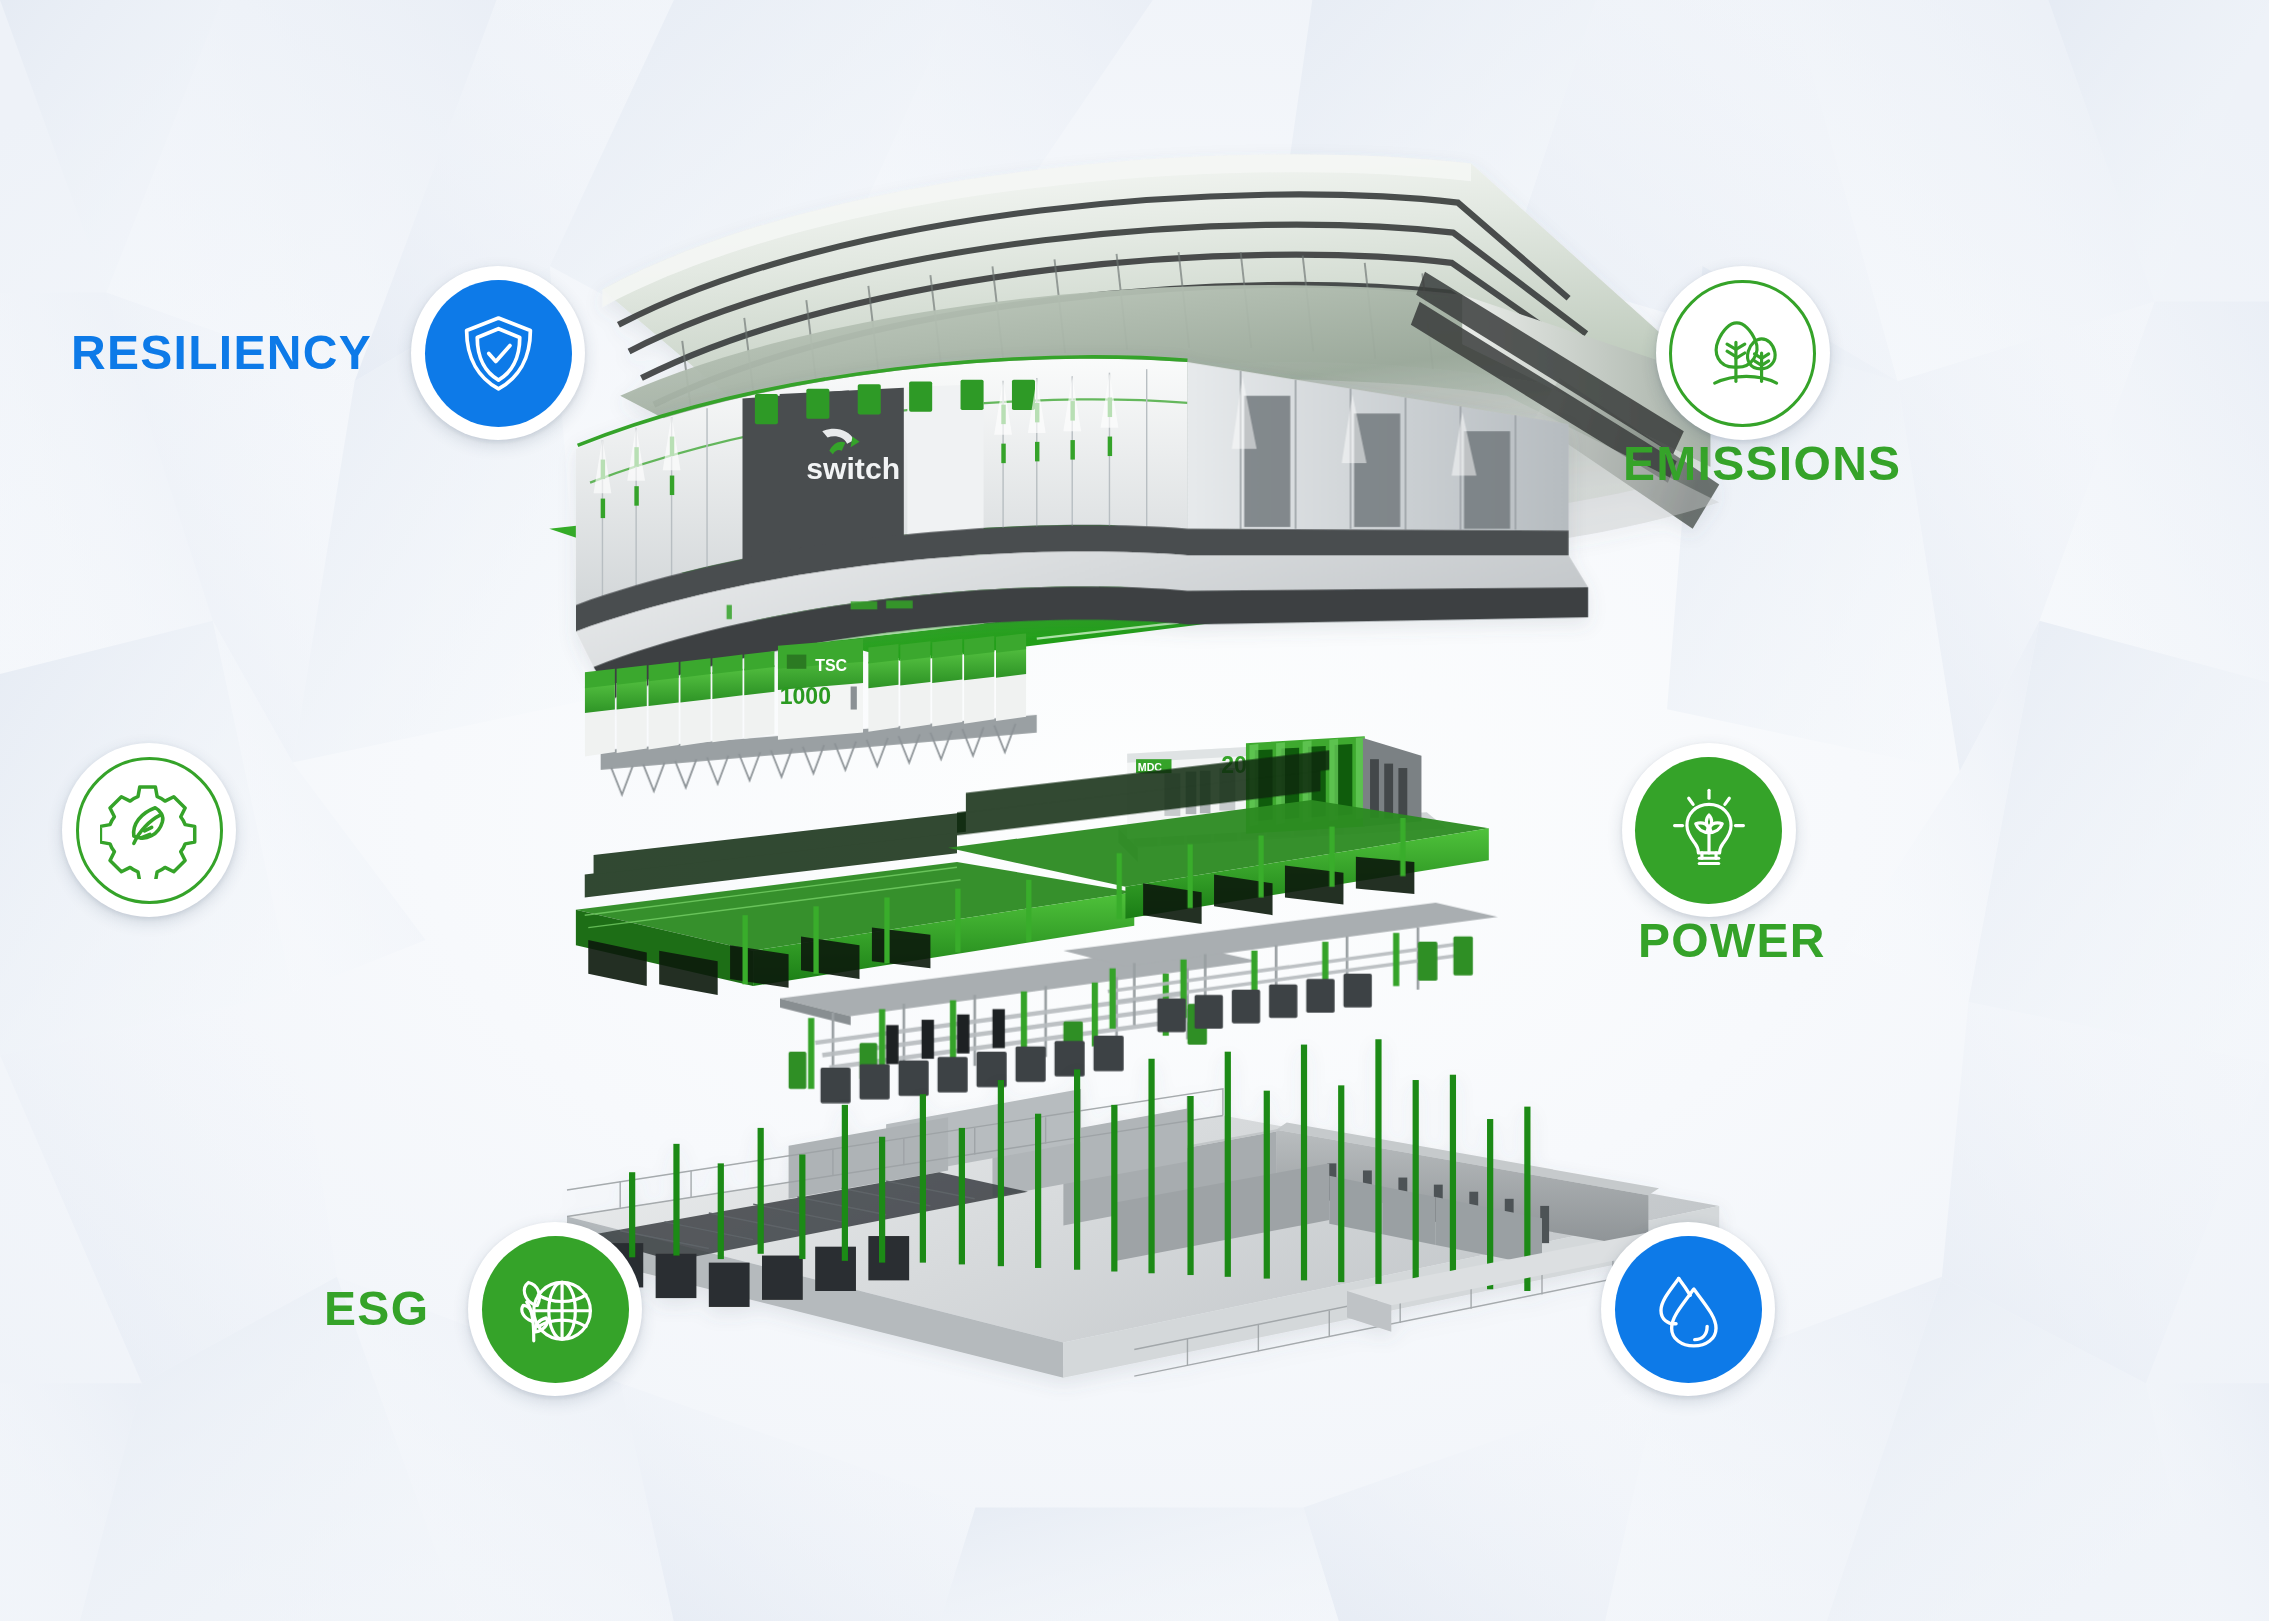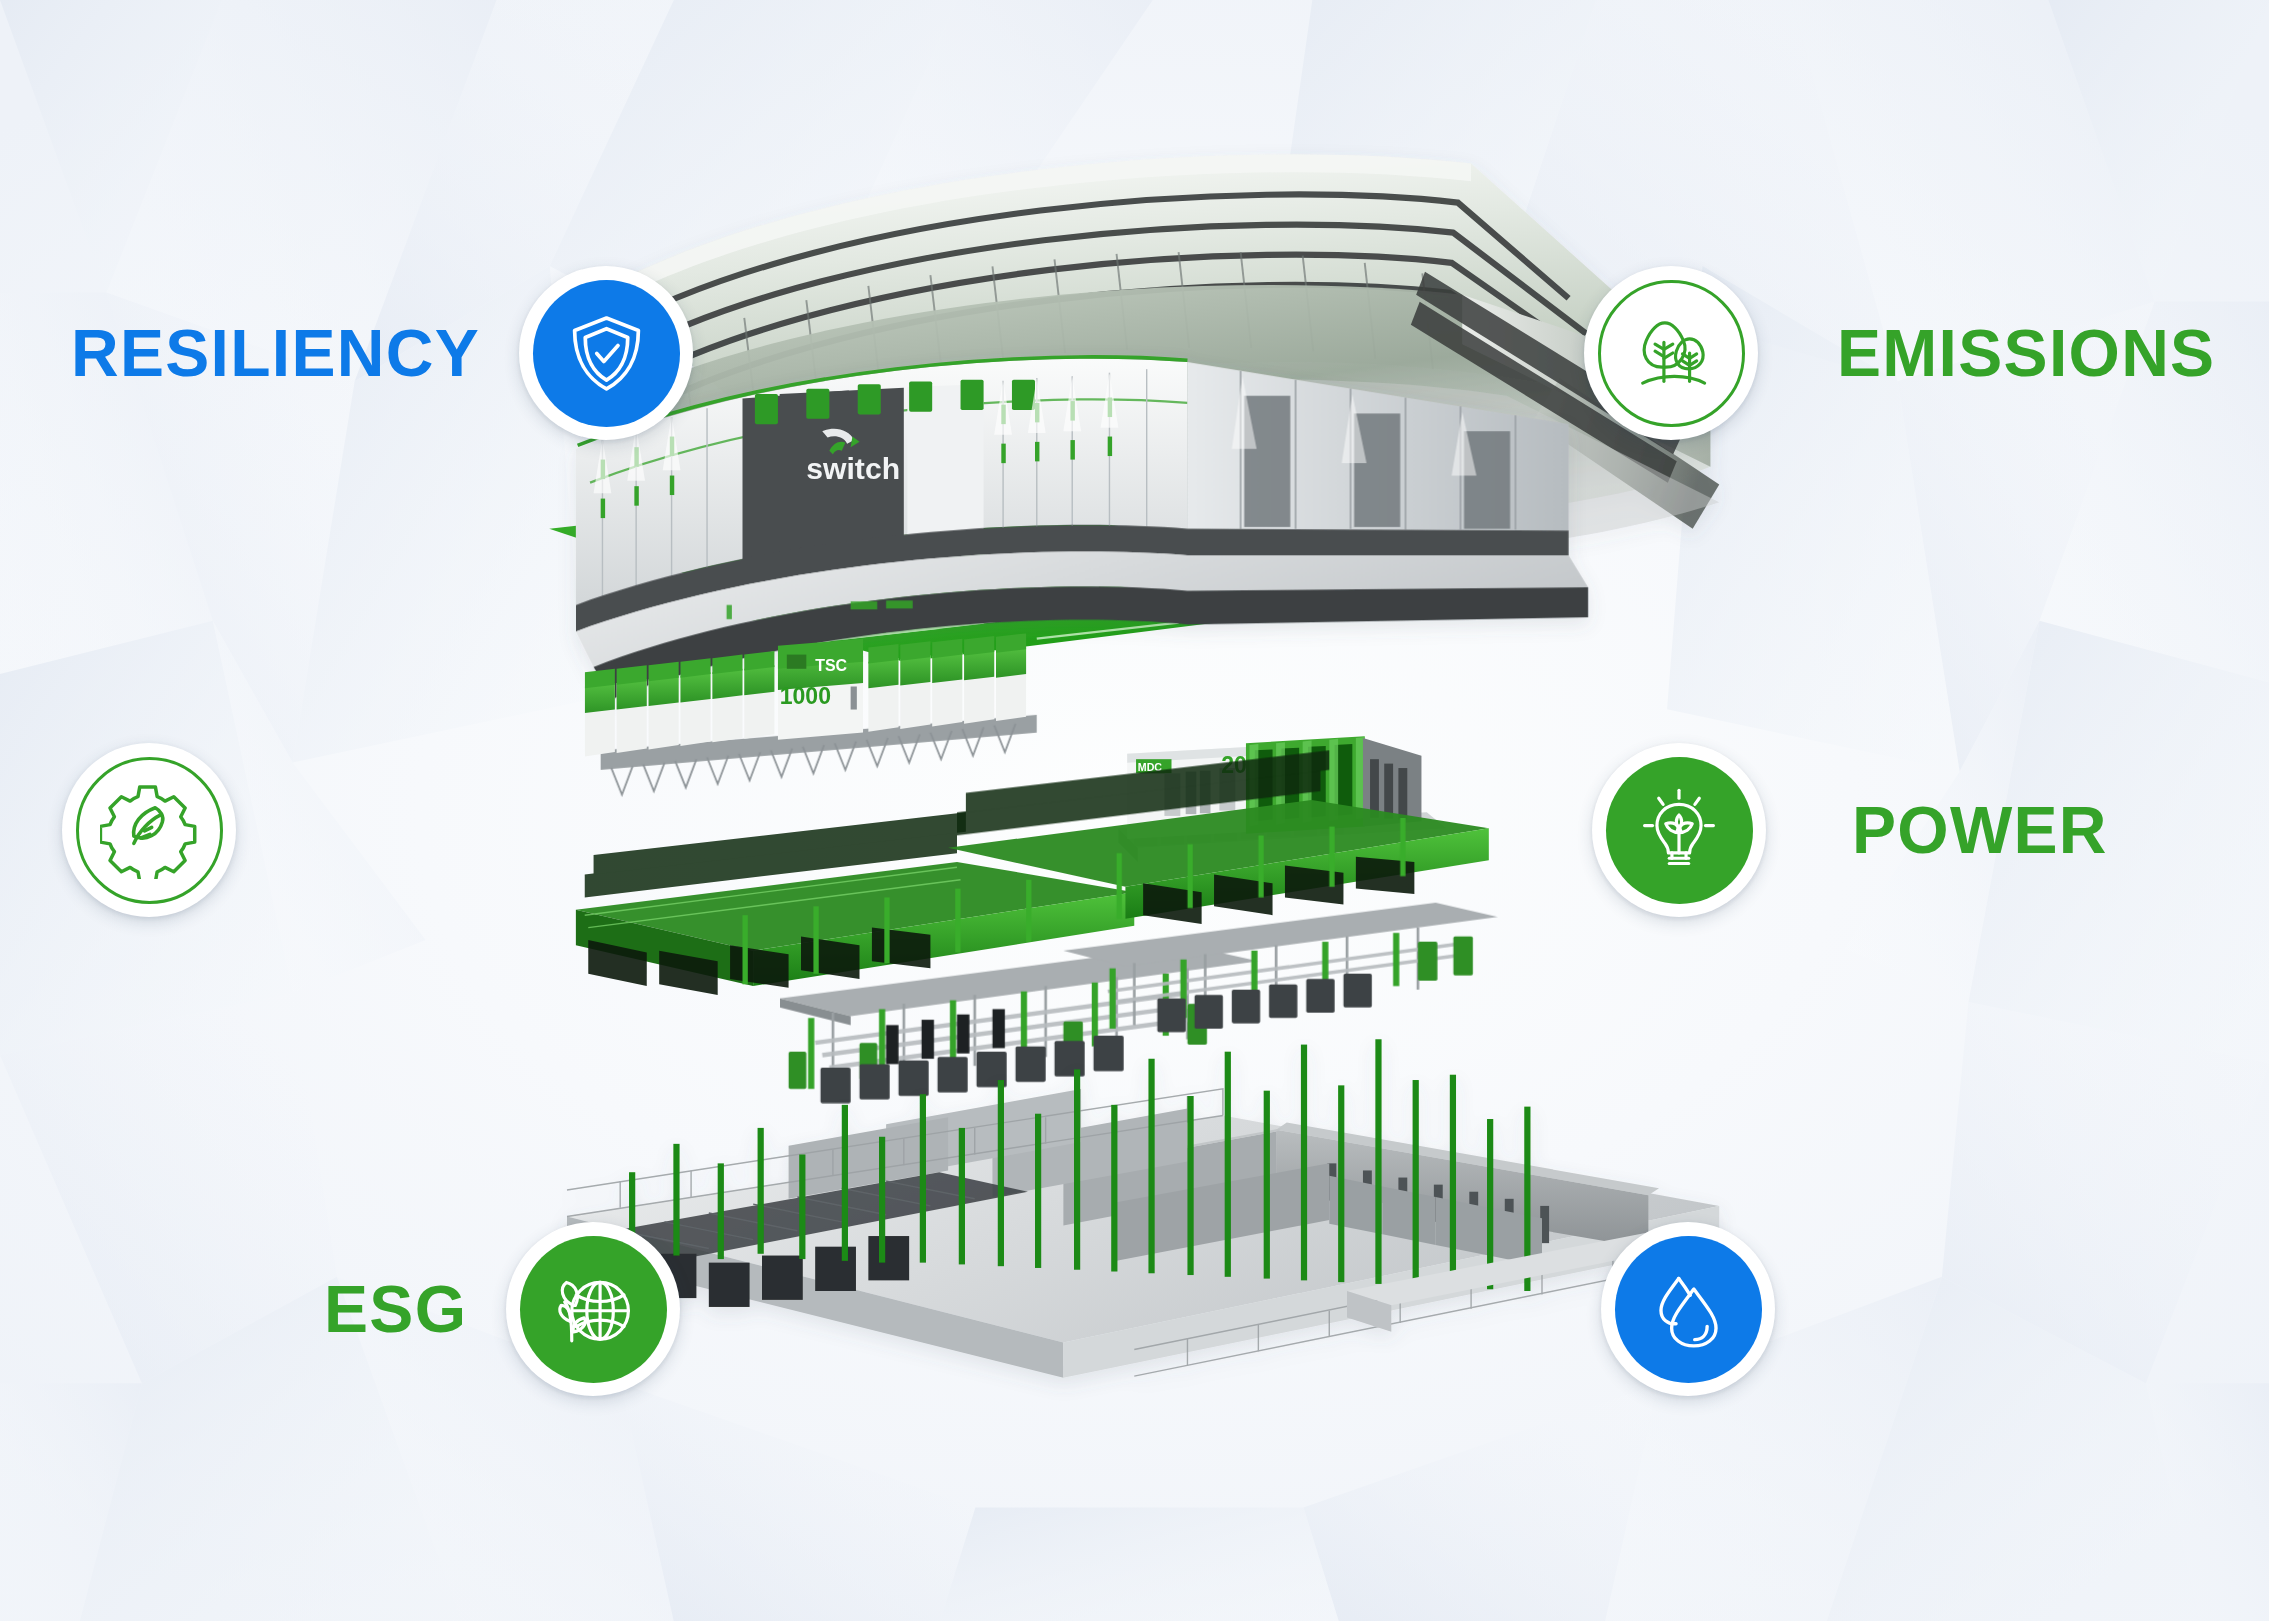--- a/index.html
+++ b/index.html
@@ -27,24 +27,24 @@
   }
   #render-stage svg { display:block; width:100%; height:100%; overflow:visible; }
 
   
   .label-row {
     position:absolute;
     display:flex; align-items:center;
     white-space:nowrap;
   }
   .label-row.left  { flex-direction:row; }
-  .label-row.right { flex-direction:row;gap:40px; }
+  .label-row.right { flex-direction:column; }
 
   .label-text {
-    font-size:66px;
+    font-size:48px;
     font-weight:bold;
     letter-spacing:1.3px;
     line-height:1;
     font-family:"Liberation Sans", sans-serif;
   }
   .label-text.blue  { color:#0d7ae8; }
   .label-text.green { color:#35a329; }
 
   .badge {
     width:174px; height:174px;

